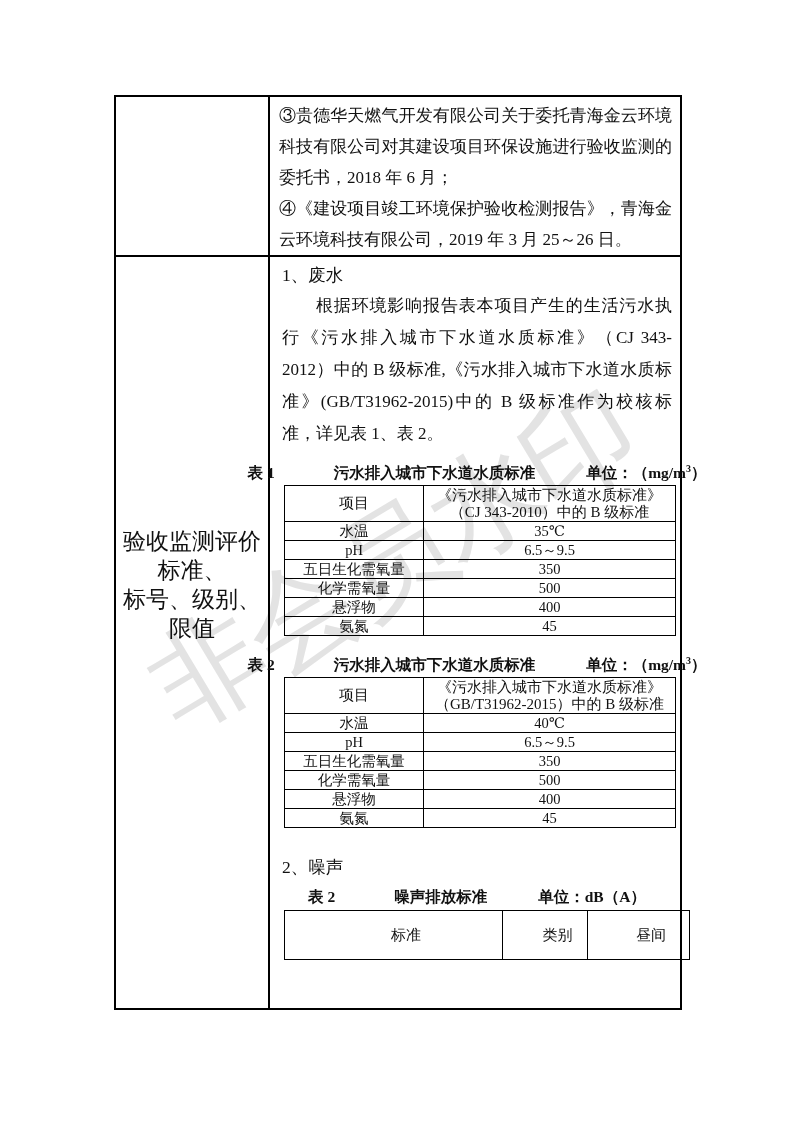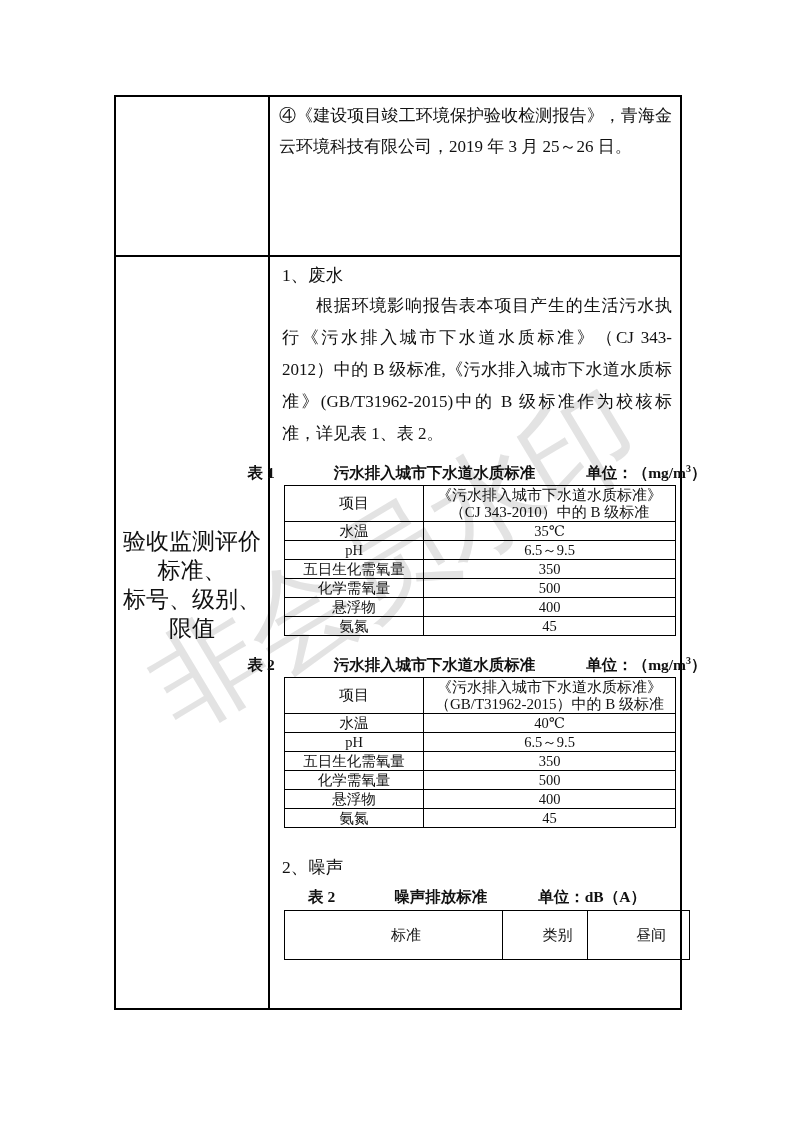--- a/index.html
+++ b/index.html
@@ -75,20 +75,21 @@
 
 <div class="page">
 
   <div class="watermark">非会员水印</div>
 
   <div class="outer">
 
     <div class="row1">
       <div class="cl"></div>
       <div class="cr refs">
+        <p>③贵德华天燃气开发有限公司关于委托青海金云环境科技有限公司对其建设项目环保设施进行验收监测的委托书，2018 年 6 月；</p>
         <p>④《建设项目竣工环境保护验收检测报告》，青海金云环境科技有限公司，2019 年 3 月 25～26 日。</p>
       </div>
     </div>
 
     <div class="row2">
 
       <div class="cl label-cell">
         <div>验收监测评价标准、</div>
         <div>标号、级别、限值</div>
       </div>

